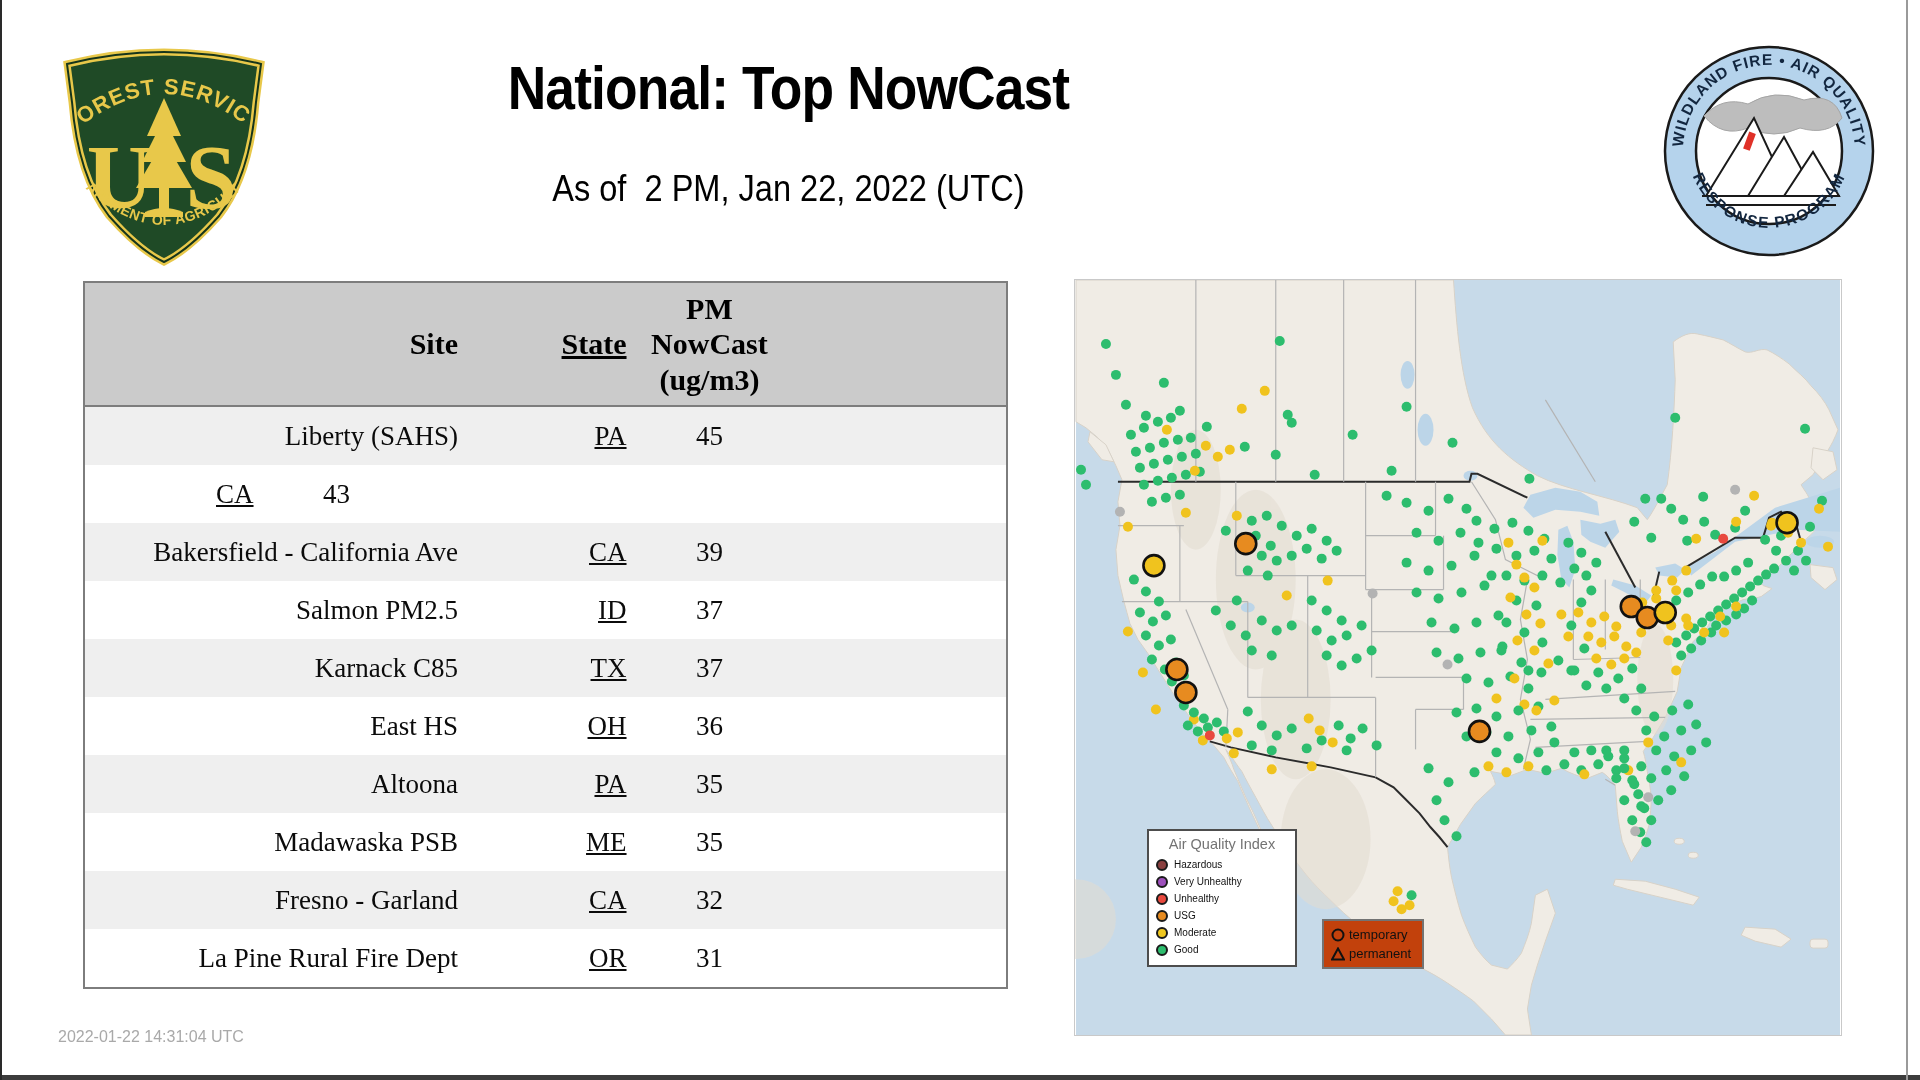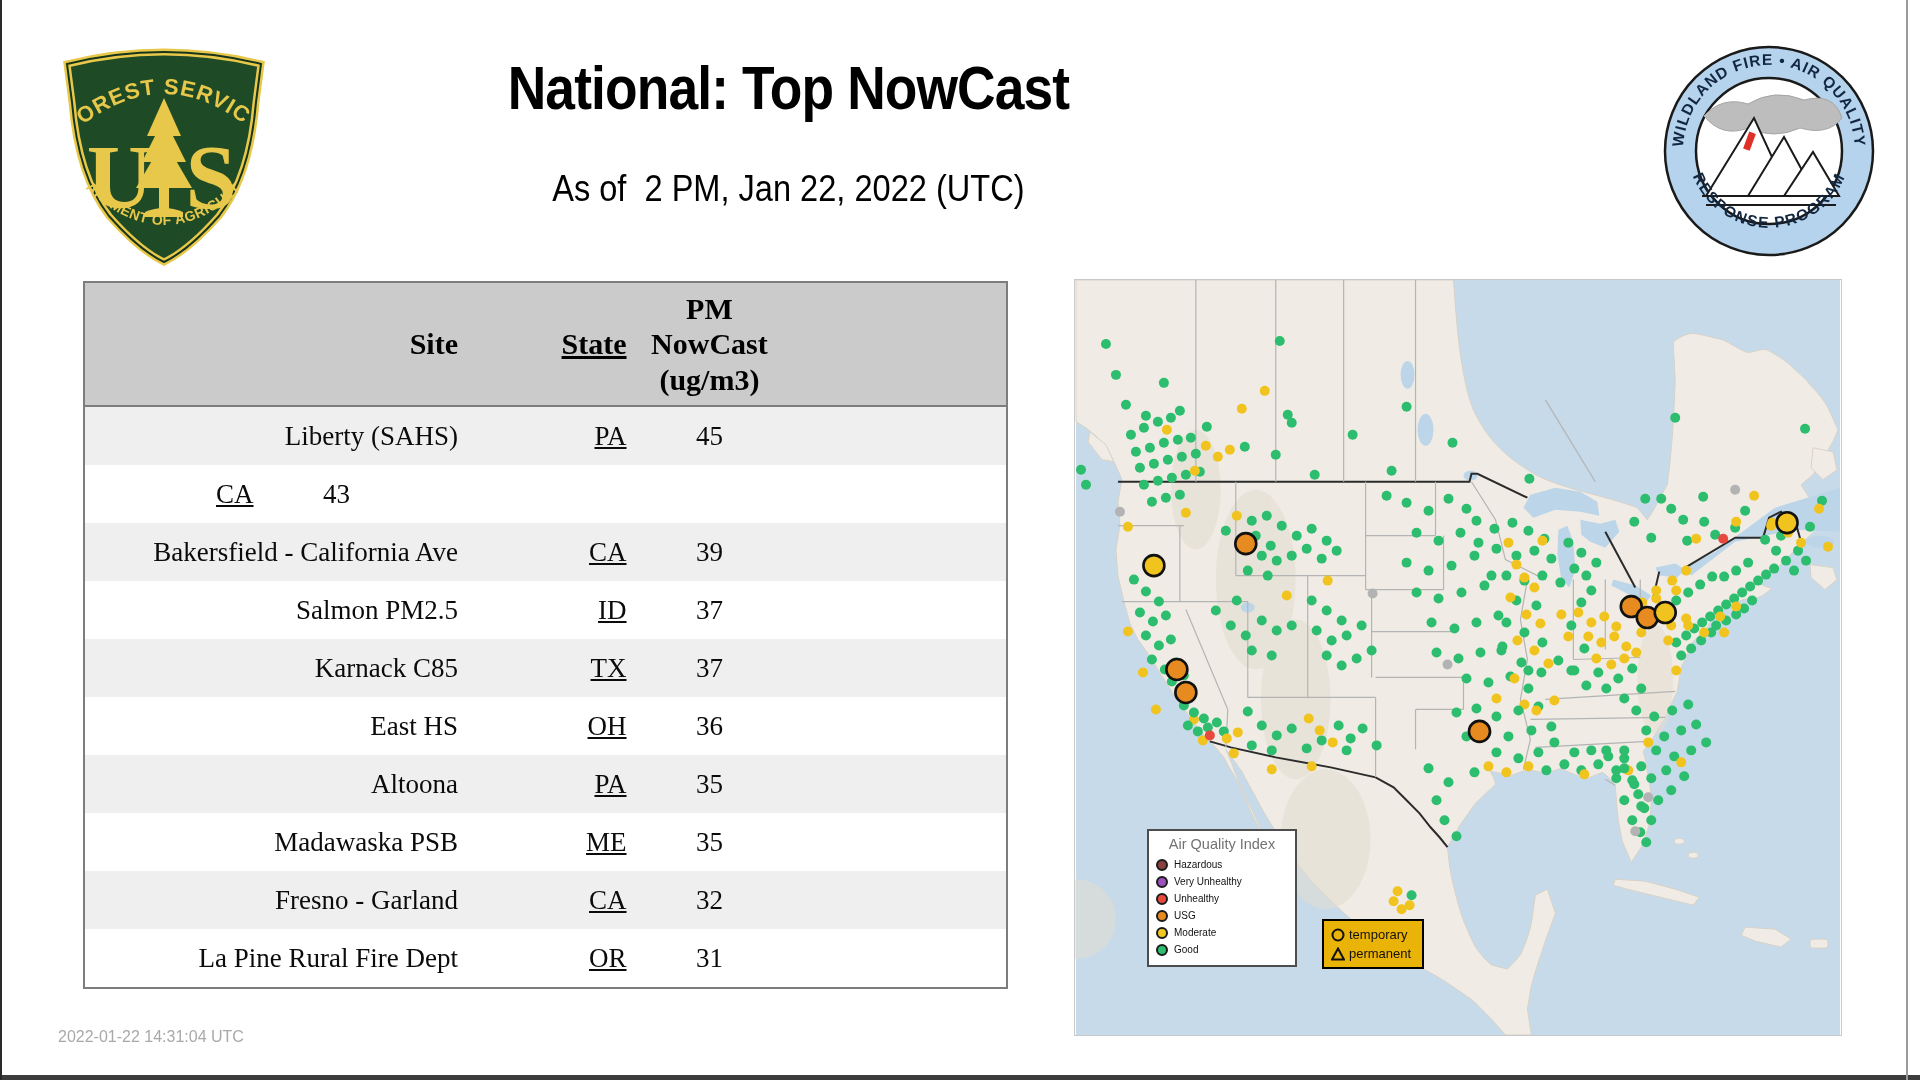--- a/index.html
+++ b/index.html
@@ -49,22 +49,22 @@
   .legend-box{
     position:absolute;left:1145px;top:829px;width:150px;background:#ffffff;
     border:2px solid #4d4d4d;padding:5px 7px 7px 7px;box-sizing:border-box;z-index:5;
   }
   .legend-title{font-size:14.5px;color:#737373;text-align:center;margin-bottom:4px;}
   .legend-item{display:flex;align-items:center;height:17px;}
   .legend-dot{width:12px;height:12px;border-radius:50%;border:2px solid #1a1a1a;margin-right:6px;flex:0 0 auto;box-sizing:border-box;}
   .legend-label{font-size:10px;color:#111;white-space:nowrap;}
 
   .marker-legend{
-    position:absolute;left:1320px;top:919px;width:102px;background:#eab308;
-    border:2px solid #000000;padding:4px 6px;box-sizing:border-box;z-index:5;
+    position:absolute;left:1320px;top:919px;width:102px;background:#c2410c;
+    border:2px solid #737373;padding:4px 6px;box-sizing:border-box;z-index:5;
   }
   .marker-item{display:flex;align-items:center;height:19px;}
   .marker-glyph{width:15px;margin-right:4px;flex:0 0 auto;display:flex;align-items:center;justify-content:center;}
   .marker-label{font-size:13px;color:#111;}
 
   .timestamp{position:absolute;left:56px;top:1028px;font-size:16px;color:#a9a9a9;}
 </style>
 </head>
 <body>
 

